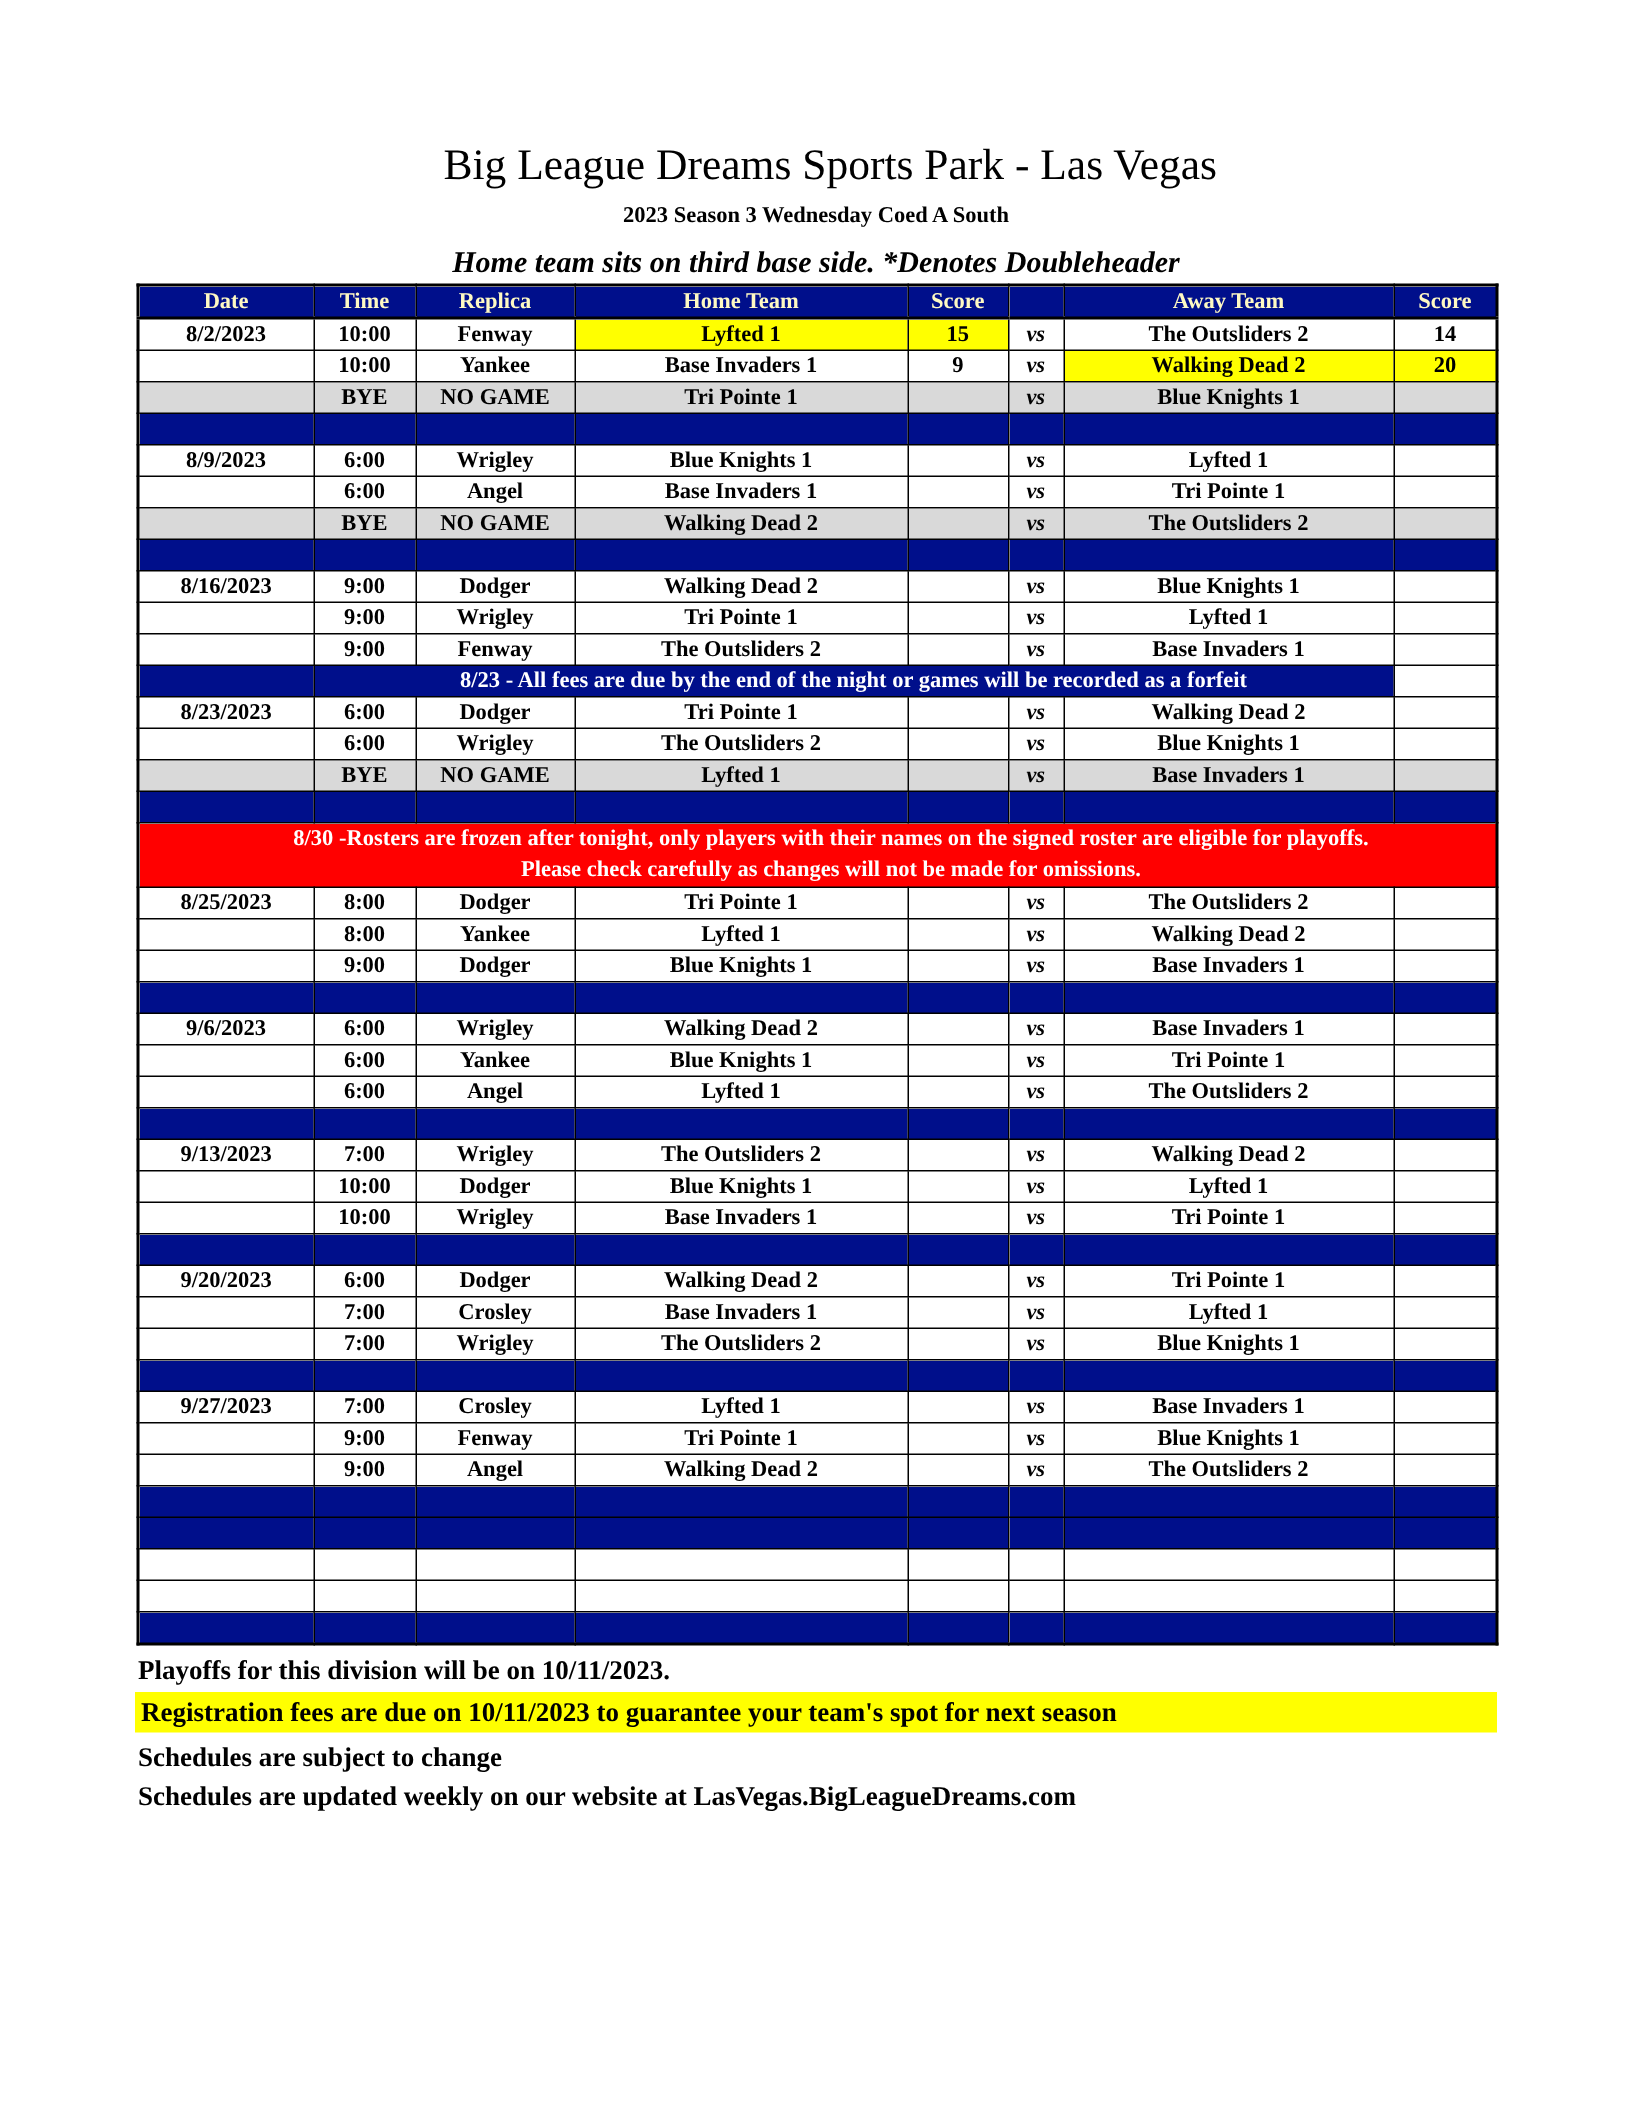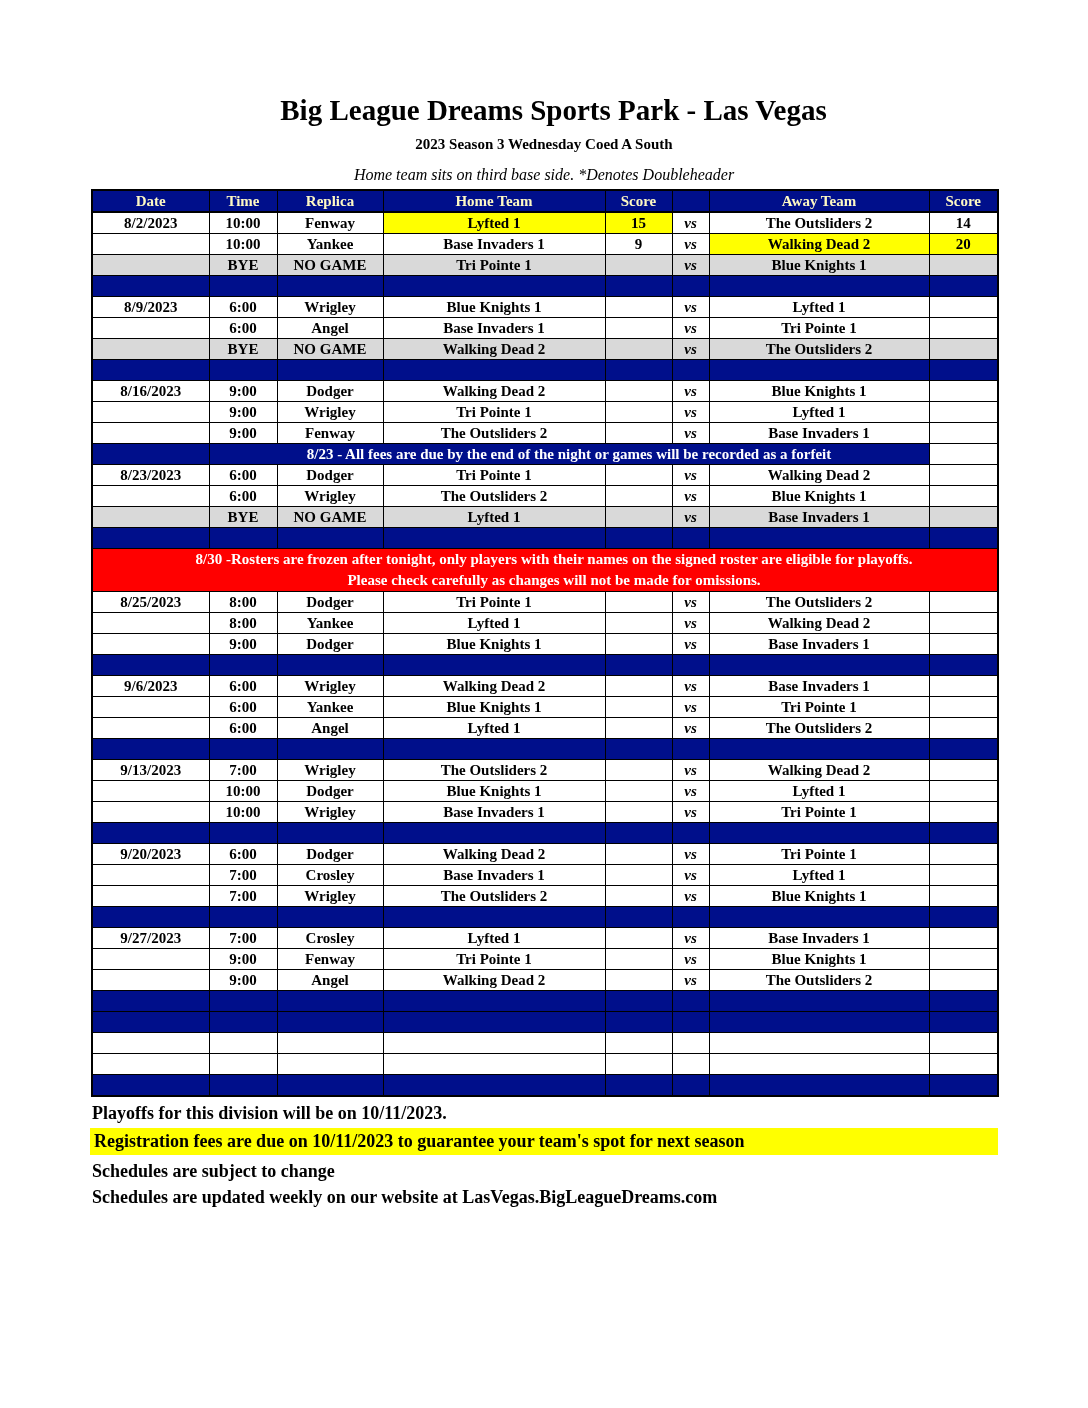--- a/index.html
+++ b/index.html
@@ -7,30 +7,30 @@
     width: 1088px; height: 1408px;
     background: #ffffff;
     font-family: "Liberation Serif", "DejaVu Serif", serif;
     color: #000;
   }
   .page { position: relative; width: 1088px; height: 1408px; overflow: hidden; }
 
   .doc-header { text-align: center; }
   .title {
     margin: 94px 0 0 0;
-    font-size: 29px; line-height: 33px; font-weight: bold; padding-left: 19px;
+    font-size: 29px; line-height: 33px; font-weight: normal; padding-left: 19px;
   }
   .subtitle {
     margin: 5px 0 0 0;
     font-size: 15px; line-height: 25px; font-weight: bold;
   }
   .fieldnote {
     margin: 9px 0 5px 0;
-    font-size: 16px; line-height: 18px;
-    font-weight: normal; font-style: italic;
+    font-size: 20px; line-height: 18px;
+    font-weight: bold; font-style: italic;
   }
 
   table.sched {
     margin-left: 91px;
     width: 906px;
     border-collapse: collapse;
     table-layout: fixed;
     border: 2px solid #000;
   }
   .sched th, .sched td {

